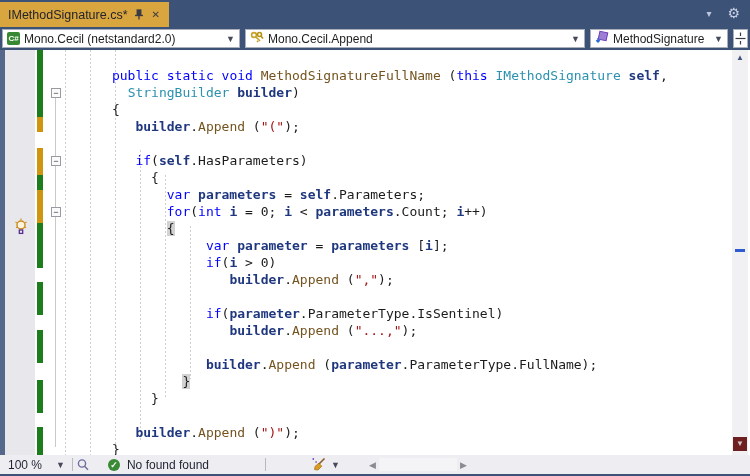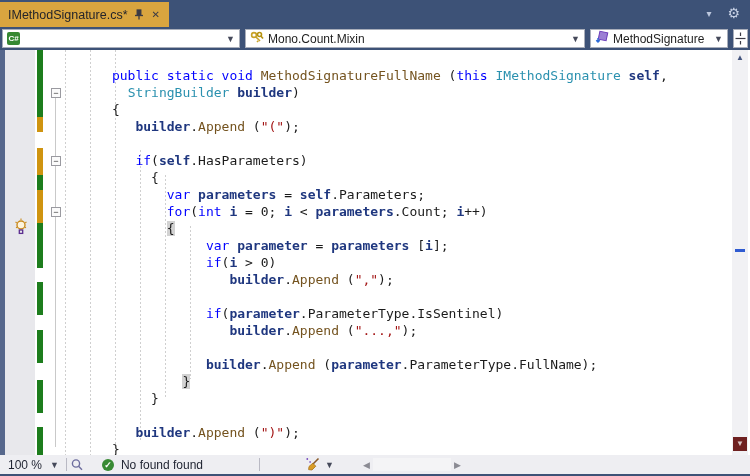--- a/index.html
+++ b/index.html
@@ -56,21 +56,21 @@
 
   .vscroll { position:absolute; right:2px; top:0; bottom:0; width:16px; background:#f1f1f4; }
   .vscroll .up { position:absolute; top:3px; left:0; right:0; text-align:center; font-size:8px; color:#44557e; }
   .caret-marker { position:absolute; top:199px; left:3px; width:10px; height:3px; background:var(--caret_marker); }
   .scroll-warn { position:absolute; bottom:4px; left:1px; width:14px; height:14px; background:var(--scroll_warn);
                  color:#d8c6c6; font-size:8px; text-align:center; line-height:14px; }
 
   
   .bottombar { height:19px; background:var(--statusbar_bg); display:flex; align-items:center;
                font-size:12px; color:#1e2230; padding:0 0 0 4px; }
-  .zoom-combo { display:flex; align-items:center; gap:8px; padding:0 4px;justify-content:space-between; }
+  .zoom-combo { display:flex; align-items:center; gap:14px; padding:0 4px;justify-content:space-between; }
   .zoom-combo .caret { font-size:9px; color:#45495a; }
   .vsep { width:1px; height:13px; background:#b9b9c4; margin:0 3px; }
   .health { display:flex; align-items:center; gap:7px; margin-left:18px; }
   .health-dot { width:12px; height:12px; border-radius:50%; background:var(--health_green); color:#fff;
                 font-size:9px; line-height:12px; text-align:center; font-weight:bold; }
   .cleanup { display:flex; align-items:center; gap:4px; margin-left:42px; }
   .hscroll { display:flex; align-items:center; margin-left:26px; }
   .hscroll .arr { color:#8a8a93; font-size:9px; padding:0 3px; }
   .hscroll .track { width:78px; height:13px; background:#f4f4f6; }
   .sb-right { margin-left:auto; display:flex; gap:18px; padding-right:12px; white-space:nowrap; }
@@ -97,35 +97,36 @@
     </div>
     <div class="tabbar-right">
       <span class="chevron-sm">▾</span>
       <span class="gear">⚙</span>
     </div>
   </div>
 
   <div class="navbar">
     <div class="combo combo-project">
       <span class="csharp-badge">C#</span>
+      <span>Mono.Cecil (netstandard2.0)</span>
       <span class="caret">▼</span>
     </div>
     <div class="combo combo-type">
       <span>
         <svg width="14" height="13" viewBox="0 0 14 13">
             <g stroke="#c8a227" stroke-width="1.6" fill="none">
           <circle cx="4" cy="4" r="2.4"></circle>
               <line x1="5.7" y1="5.7" x2="10" y2="10"></line>
               <line x1="8.3" y1="9.7" x2="7" y2="11"></line>
           <circle cx="9.5" cy="3.5" r="2" stroke="#b5920f"></circle>
               <line x1="10.8" y1="5" x2="13" y2="7.6" stroke="#b5920f"></line>
         </g>
           </svg>
       </span>
-      <span>Mono.Count.Mixin</span>
+      <span>Mono.Cecil.Append</span>
       <span class="caret">▼</span>
     </div>
     <div class="combo combo-member">
       <span>
         <svg width="14" height="14" viewBox="0 0 14 14">
           <rect x="4" y="2" width="8" height="8" transform="rotate(12 8 6)" fill="#9b7fd4" stroke="#6a3bb8" stroke-width="1"></rect>
           <path d="M3 8 L3 12 M1.2 10.2 L3 12 L4.8 10.2" stroke="#2d6bd8" stroke-width="1.4" fill="none"></path>
         </svg>
       </span>
       <span>MethodSignature</span>

